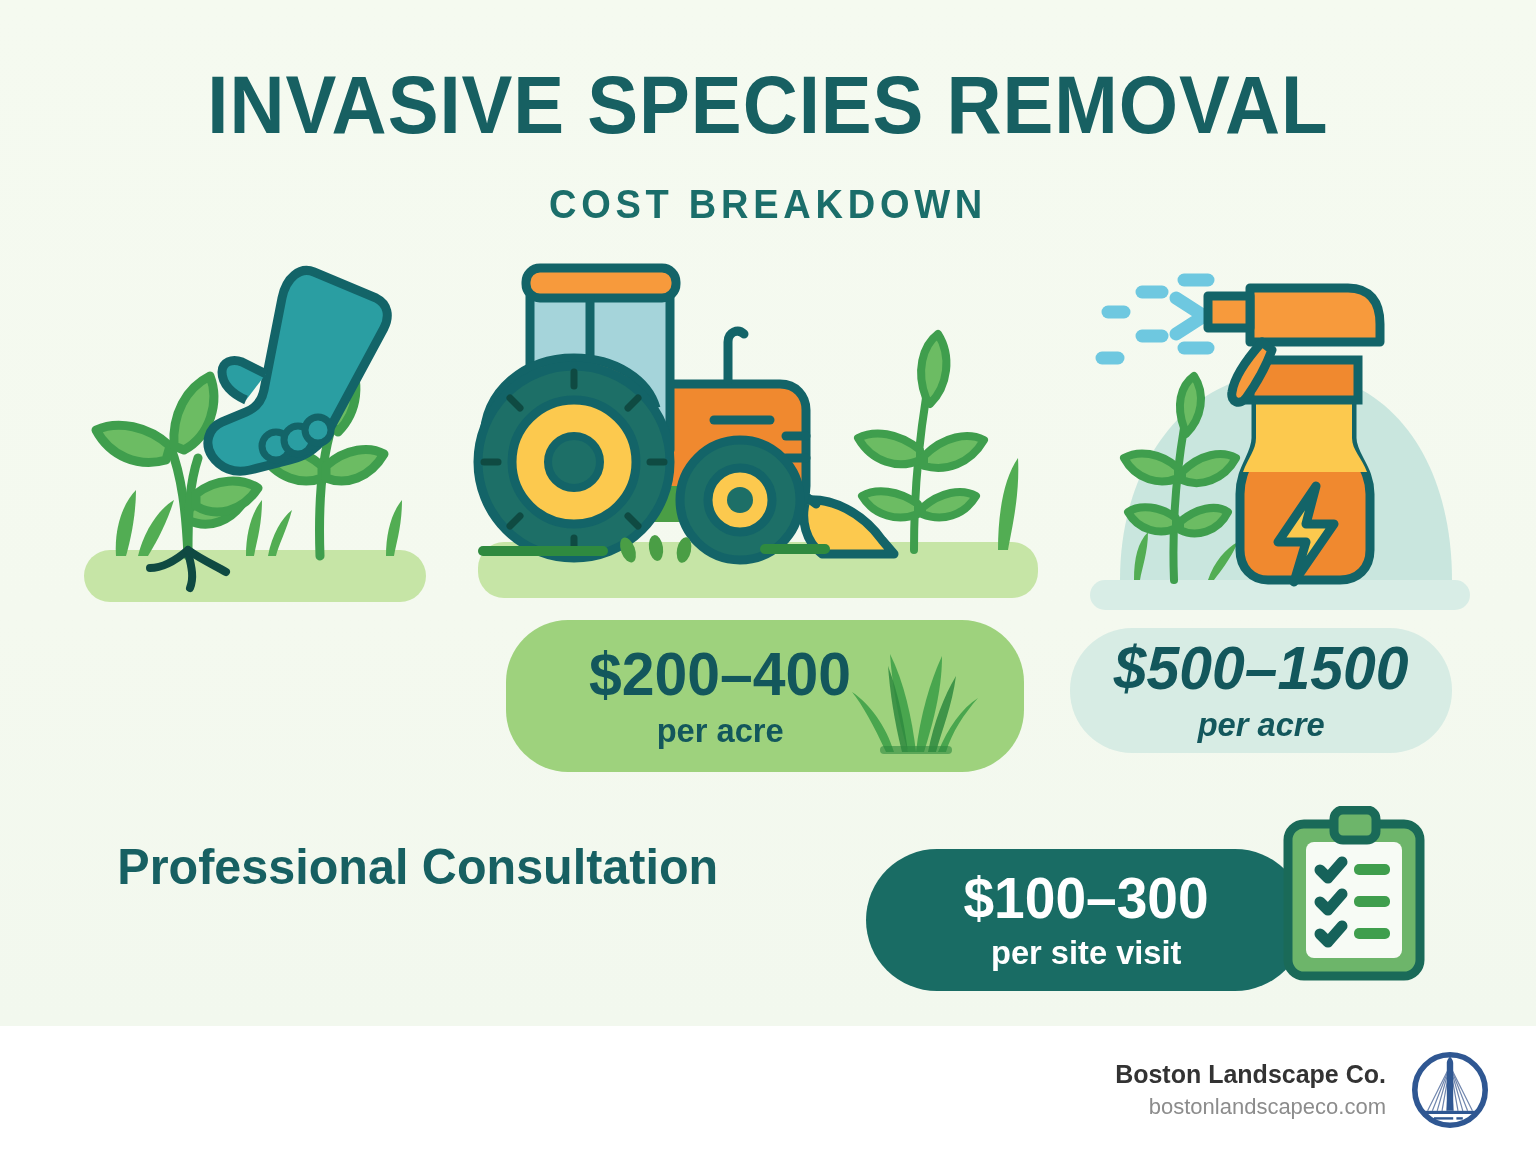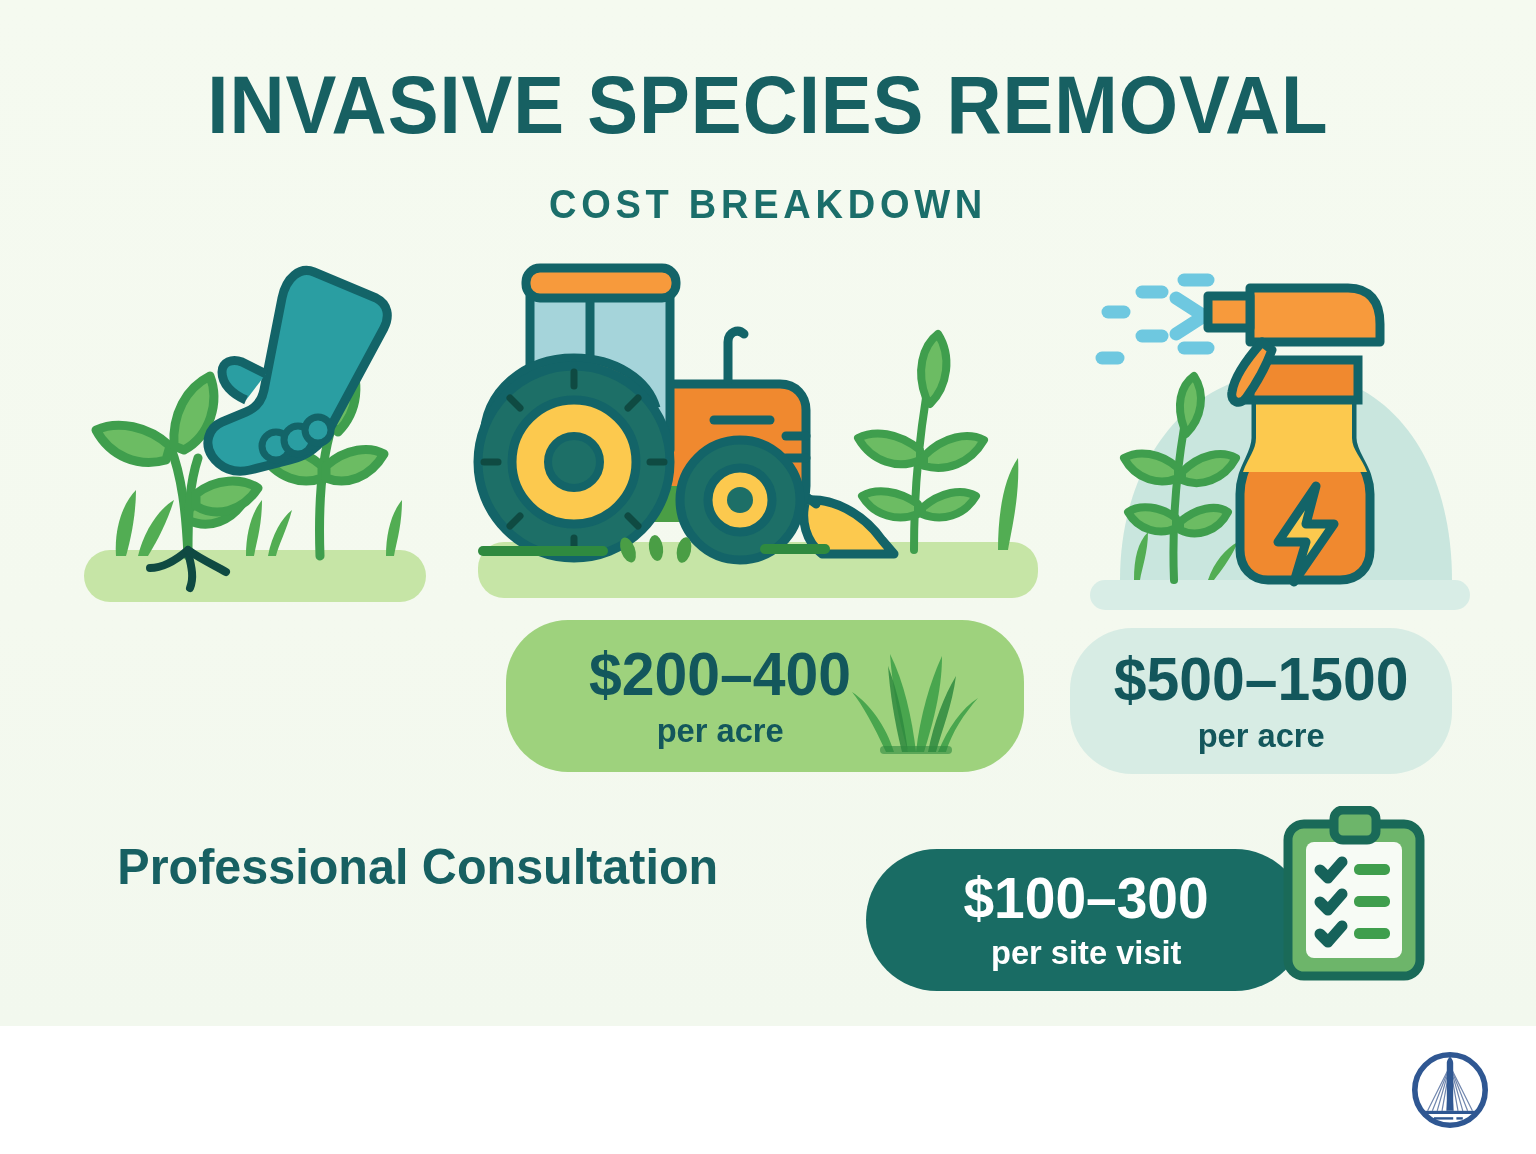--- a/index.html
+++ b/index.html
@@ -60,21 +60,21 @@
   .card .amount {
     font-size:62px; font-weight:700; letter-spacing:0px;
     line-height:1.0; transform:scaleX(0.95);
   }
   .card .unit {
     font-size:34px; font-weight:700; margin-top:6px;
     transform:scaleX(0.96);
   }
   #card-hour   { left:68px;   top:626px; width:374px; height:148px; background:#fcc94e; }
   #card-acre   { left:506px;  top:620px; width:518px; height:152px; background:#9ed27d; }
-  #card-chem   { left:1070px; top:628px; width:382px; height:146px; background:#d7ece4; }
+  #card-chem   { left:1070px; top:628px; width:382px; height:125px; background:#d7ece4;font-style:italic; }
   #card-hour .amount, #card-hour .unit,
   #card-acre .amount, #card-acre .unit,
   #card-chem .amount, #card-chem .unit { color:#13575c; }
   #card-acre .card-inner { margin-right:90px; display:flex; flex-direction:column; align-items:center; }
   .card-grass { position:absolute; right:38px; bottom:18px; width:140px; height:106px; }
 
   
   .consult-label {
     position:absolute; left:108px; top:838px;
     font-size:50px; font-weight:700; color:#176062;
@@ -310,20 +310,24 @@
       <path d="M42 128 L50 136 L64 120"></path>
     </g>
     <g fill="#3f9e4d">
       <rect x="76" y="58" width="36" height="11" rx="5"></rect>
       <rect x="76" y="90" width="36" height="11" rx="5"></rect>
       <rect x="76" y="122" width="36" height="11" rx="5"></rect>
     </g>
   </svg>
 
   <div class="footer">
+    <div class="footer-text">
+      <div class="brand">Boston Landscape Co.</div>
+      <div class="site">bostonlandscapeco.com</div>
+    </div>
     <svg class="logo" viewBox="0 0 100 100">
       <circle cx="50" cy="50" r="44" fill="none" stroke="#2f5792" stroke-width="7"></circle>
       <g stroke="#6f85ad" stroke-width="1.5" fill="none">
         <path d="M50 20 L22 76"></path>
           <path d="M50 20 L28 76"></path>
           <path d="M50 20 L34 76"></path>
         <path d="M50 20 L40 76"></path>
           <path d="M50 22 L46 76"></path>
         <path d="M50 20 L78 76"></path>
           <path d="M50 20 L72 76"></path>

